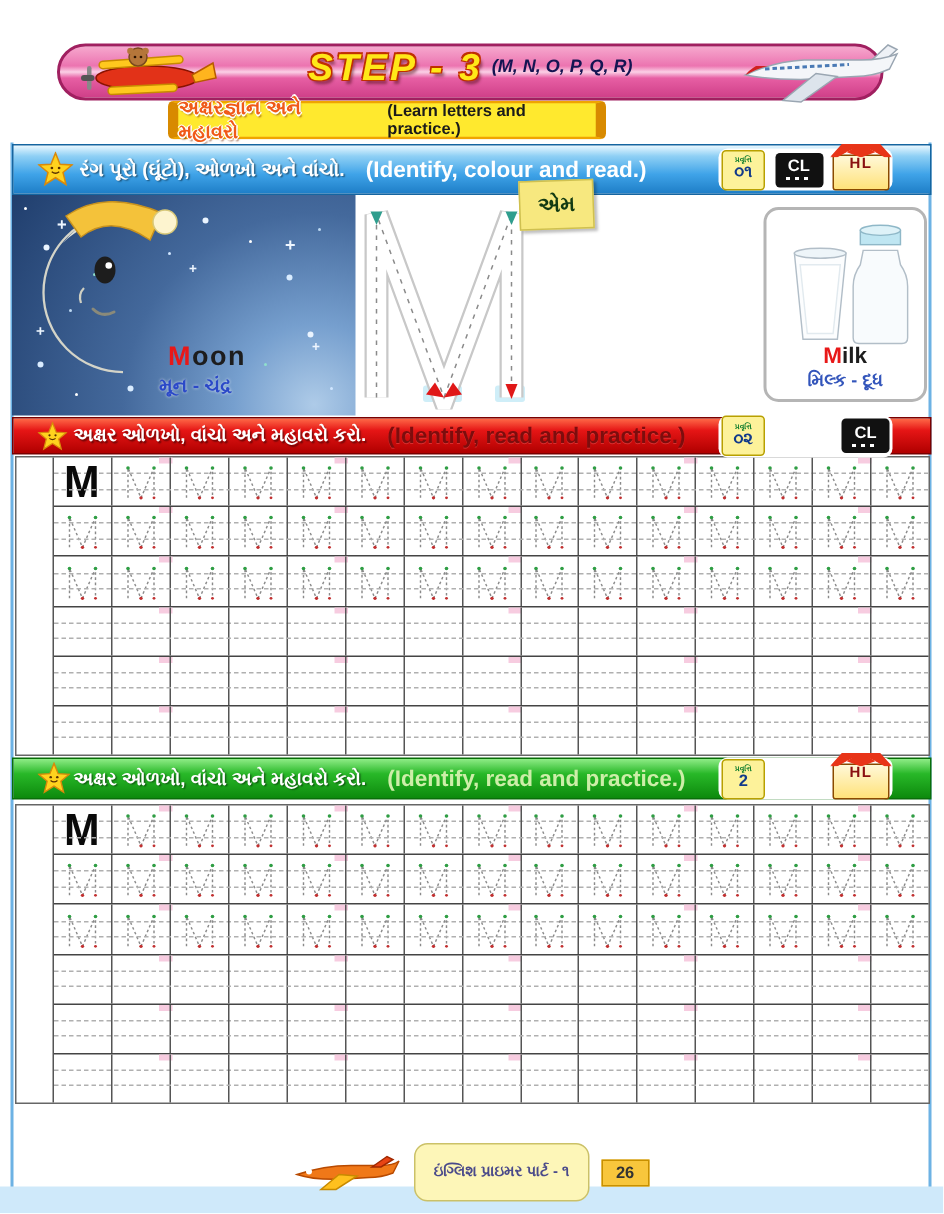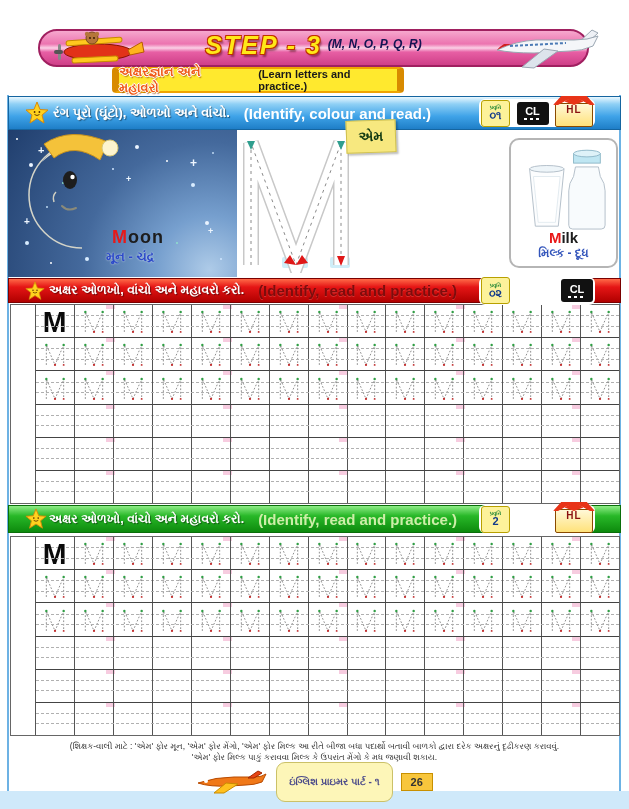--- a/index.html
+++ b/index.html
@@ -1244,24 +1244,20 @@
           <div class="pcell"></div>
           <div class="pcell"></div>
           <div class="pcell"></div>
           <div class="pcell"></div>
           <div class="pcell"></div>
           <div class="pcell"></div>
         </div>
       </div>
   </div>
 
-  <div class="footnote">
-    <div>(શિક્ષક-વાલી માટે : 'એમ' ફોર મૂન, 'એમ' ફોર મેંગો, 'એમ' ફોર મિલ્ક આ રીતે બીજા બધા પદાર્થો બતાવી બાળકો દ્વારા દરેક અક્ષરનું દૃઢીકરણ કરાવવું.</div>
-    <div>'એમ' ફોર મિલ્ક પાકું કરાવવા મિલ્ક કે ઉપરાંત મેંગો કે મધ જણાવી શકાય.</div>
-  </div>
 
   <div class="footer">
     <svg width="72" height="26" viewBox="0 0 72 26">
       <path d="M2,14 Q20,8 38,8 L58,8 Q66,8 70,5 L66,13 Q58,16 50,16 L34,17 Q14,18 2,14 Z" fill="#f07818" stroke="#b84a00"></path>
       <path d="M52,9 L62,2 L66,4 L58,9 Z" fill="#e84414" stroke="#a02800"></path>
       <path d="M30,14 L18,24 L28,24 L42,15 Z" fill="#ffc01e" stroke="#c88a00"></path>
       <circle cx="10" cy="12" r="2" fill="#fff"></circle>
     </svg>
     <span class="book-pill">ઇંગ્લિશ પ્રાઇમર પાર્ટ - ૧</span>
     <span class="page-box">26</span>

